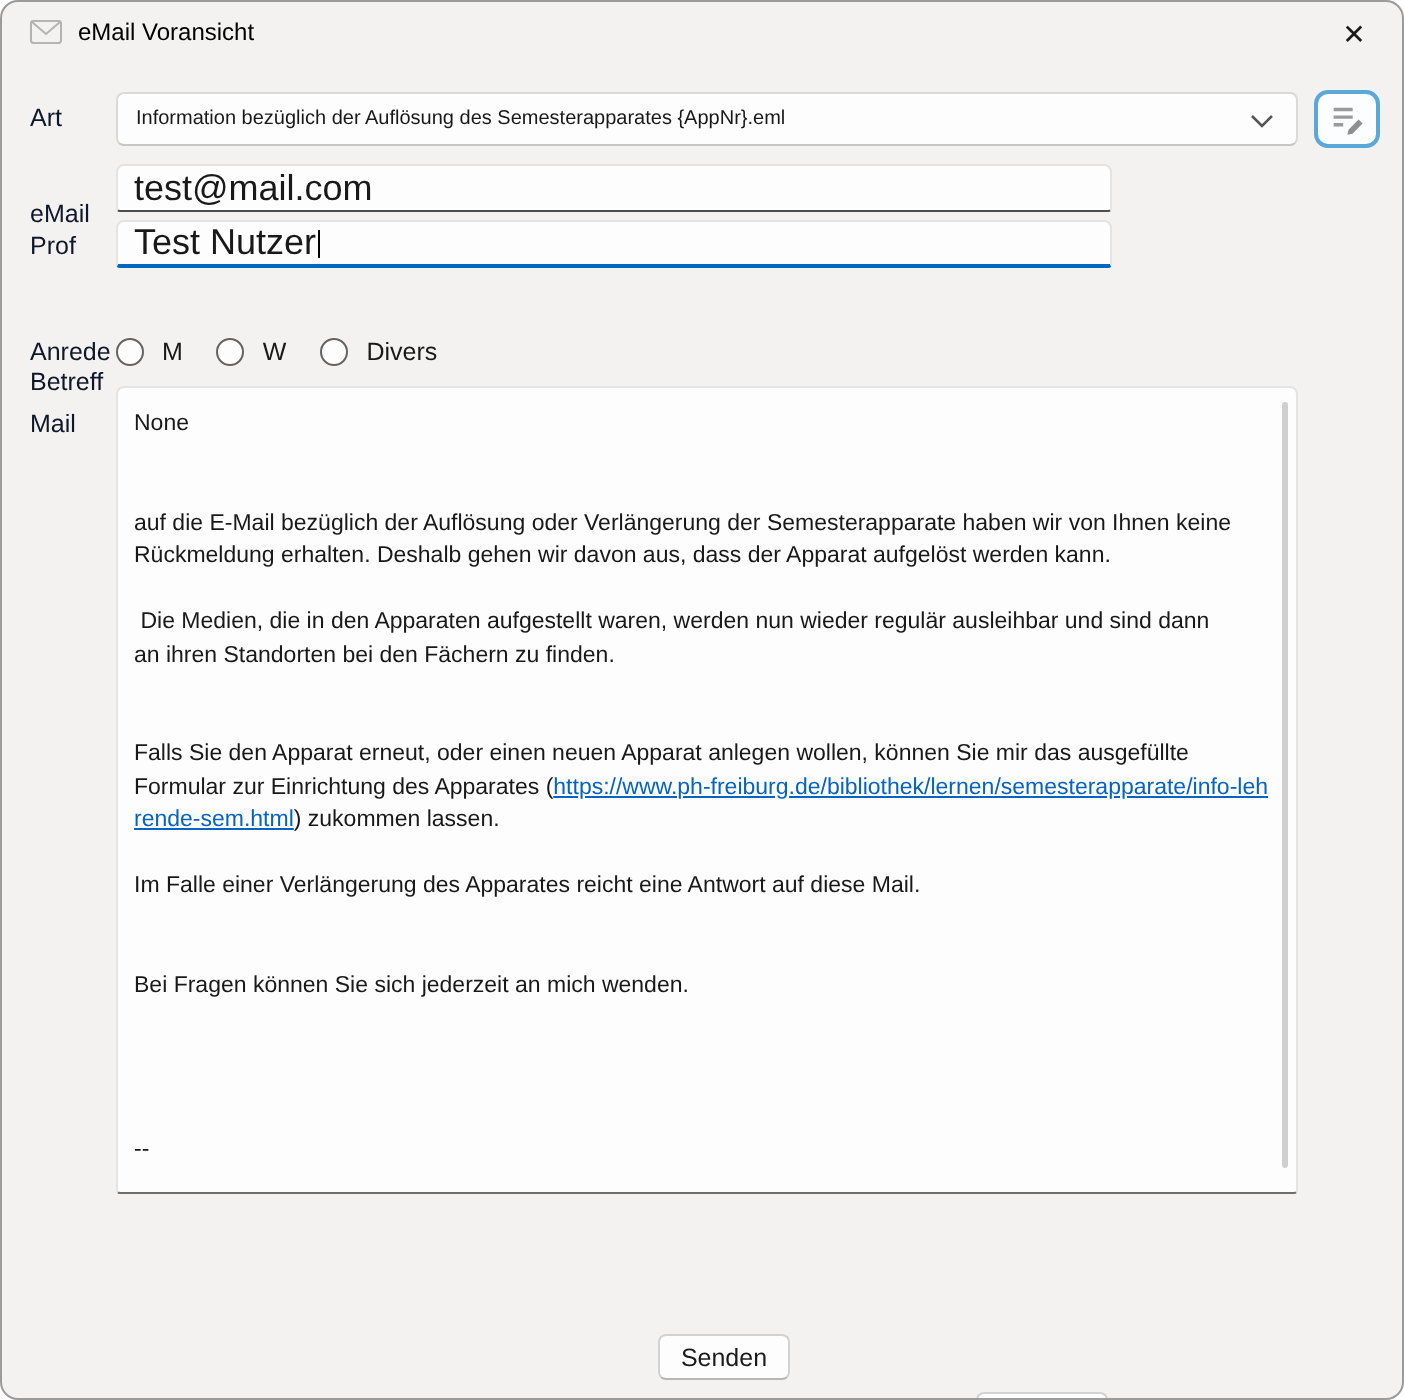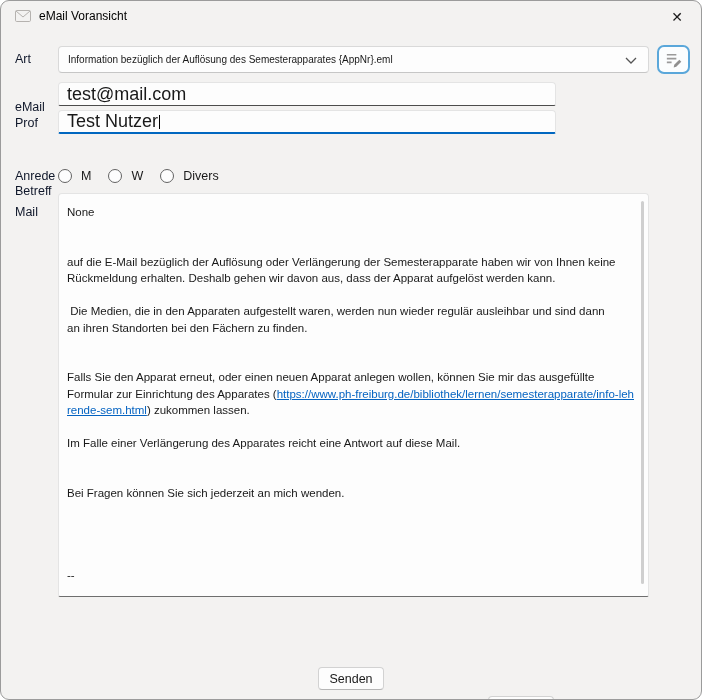--- a/index.html
+++ b/index.html
@@ -87,21 +87,21 @@
     position: absolute; right: 4px; top: 7px; bottom: 12px; width: 3px;
     background: #cfcfcf; border-radius: 2px;
   }
   
   .btn {
     position: absolute; top: 666px; width: 66px; height: 23px;
     background: #fdfdfd; border: 1px solid #d2d2d2; border-bottom-color: #b6b6b6;
     border-radius: 4px; font-size: 12.5px; color: #1a1a1a; cursor: pointer;
     font-family: "Liberation Sans", sans-serif; padding: 0;
   }
-  #btn-send { left: 317px; }
+  #btn-send { left: 328px; }
   #btn-cancel { left: 487px; margin-top: 29px; }
 </style>
 </head>
 <body>
 
 <div class="window">
 
   <div class="titlebar">
     <svg class="app-icon" viewBox="0 0 16 12">
       <rect x="0.5" y="0.5" width="15" height="11" rx="1.2" fill="none" stroke="#b5b2af" stroke-width="1"></rect>

